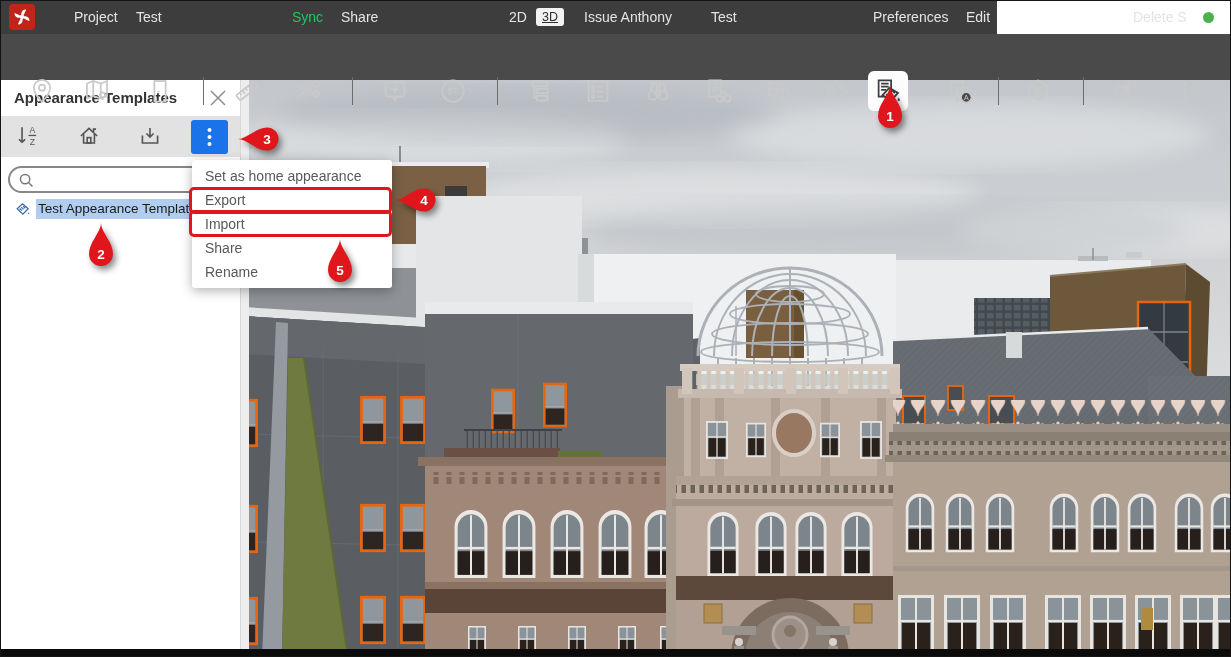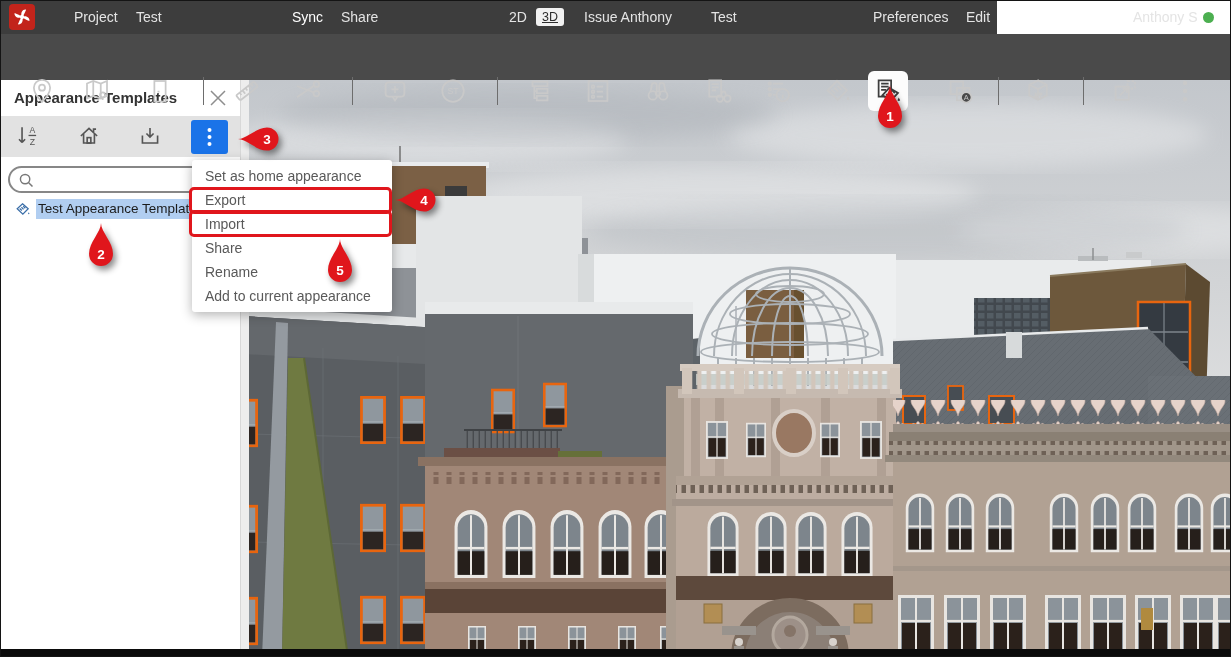--- a/index.html
+++ b/index.html
@@ -6,21 +6,21 @@
   body{
     position:relative;width:1231px;height:657px;overflow:hidden;
     background:#fff;font-family:"Liberation Sans",sans-serif;
     -webkit-font-smoothing:antialiased;
   }
   .frame{position:absolute;inset:0;border:1px solid #141414;pointer-events:none;z-index:60;}
 
   
   .menubar{position:absolute;left:0;top:0;width:997px;height:34px;background:#3d3d3d;z-index:30;}
   .menubar .mitem{position:absolute;top:0;line-height:34px;font-size:14px;color:#e4e4e4;white-space:nowrap;}
-  .menubar .disabled{color:#ffffff;}
+  .menubar .disabled{color:#22c55e;}
   .logo{position:absolute;left:9px;top:4px;width:26px;height:26px;background:#c2241b;border-radius:4px;}
   .badge3d{position:absolute;left:536px;top:8px;height:18px;line-height:18px;padding:0 6px;
     background:#f2f2f2;color:#2d2d2d;font-size:12.5px;border-radius:3px;text-decoration:underline;}
   .statusdot{position:absolute;left:1203px;top:12px;width:11px;height:11px;border-radius:50%;background:#4caf50;}
 
   
   .toolbar{position:absolute;left:0;top:34px;width:1231px;height:46px;background:#4a4a4a;z-index:30;}
   .ticon{position:absolute;top:42px;width:30px;height:30px;}
   .tdiv{position:absolute;top:43px;width:1px;height:28px;background:#6d6d6d;}
   .tactive{position:absolute;left:868px;top:37px;width:40px;height:40px;background:#fcfcfc;border-radius:6px;}
@@ -358,21 +358,21 @@
   <span class="mitem" style="left:74px">Project</span>
   <span class="mitem" style="left:136px">Test</span>
   <span class="mitem disabled" style="left:292px">Sync</span>
   <span class="mitem" style="left:341px">Share</span>
   <span class="mitem" style="left:509px">2D</span>
   <span class="badge3d">3D</span>
   <span class="mitem" style="left:584px">Issue Anthony</span>
   <span class="mitem" style="left:711px">Test</span>
   <span class="mitem" style="left:873px">Preferences</span>
   <span class="mitem" style="left:966px">Edit</span>
-  <span class="mitem" style="left:1133px">Anthony S</span>
+  <span class="mitem" style="left:1133px">Delete S</span>
   <span class="statusdot"></span>
 </div>
 
 <div class="toolbar">
   <div class="ticon" style="left:27px">
     <svg width="30" height="30" viewBox="0 0 24 24" fill="none" stroke="#c9c9c9" stroke-width="1.4">
       <path d="M12 3c-3.6 0-6.5 2.9-6.5 6.4 0 4.8 6.5 11.3 6.5 11.3s6.5-6.5 6.5-11.3C18.5 5.9 15.6 3 12 3z"></path>
         <circle cx="12" cy="9.3" r="2.4"></circle>
       </svg>
   </div>
@@ -574,21 +574,20 @@
   </div>
 </div>
 <div class="scrollcol"></div>
 
 <div class="ctxmenu">
   <div class="mi">Set as home appearance</div>
   <div class="mi">Export</div>
   <div class="mi">Import</div>
   <div class="mi">Share</div>
   <div class="mi">Rename</div>
-  <div class="mi">Add to current appearance</div>
 </div>
 
 <div class="hl-box hl-export"></div>
 <div class="hl-box hl-import"></div>
 
 <svg class="marker m1" width="32" height="46" viewBox="0 0 32 46">
   <path d="M16 1 C16 10 4 20 4 32 a12 12 0 0 0 24 0 C28 20 16 10 16 1 Z" fill="#e0161c"></path>
   <text x="16" y="37" text-anchor="middle">1</text>
   </svg>
 <svg class="marker m2" width="32" height="46" viewBox="0 0 32 46">

